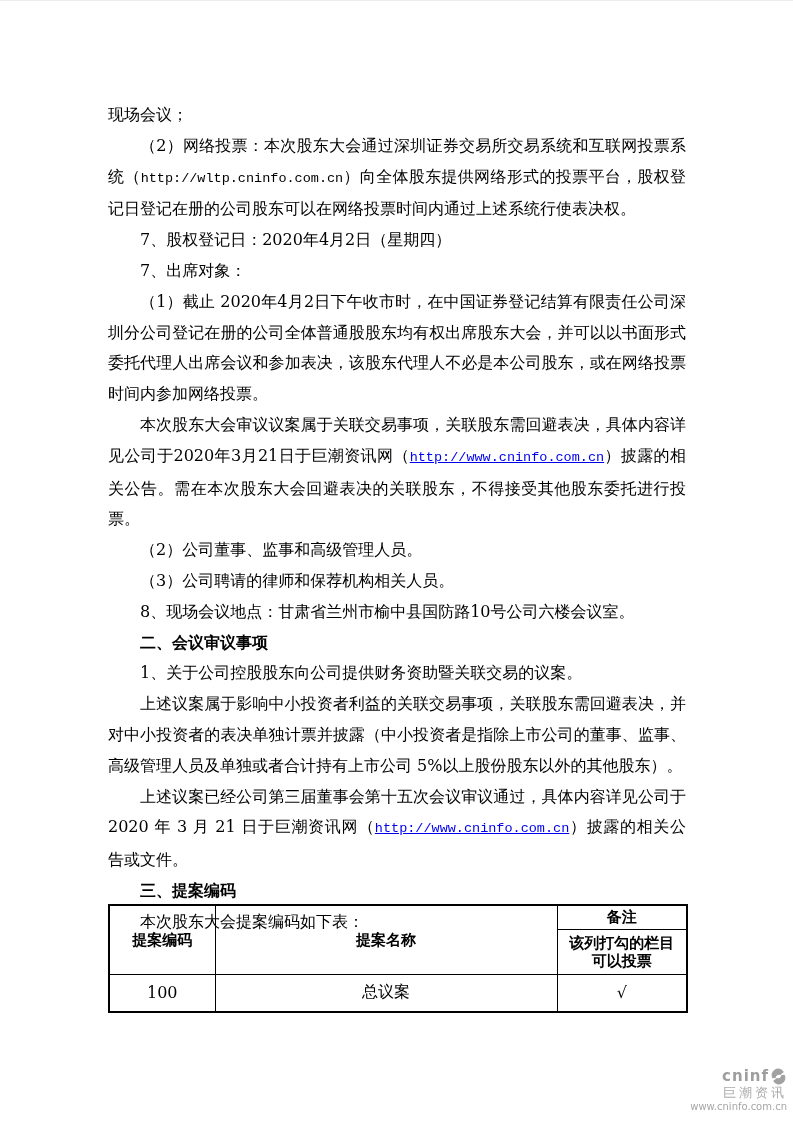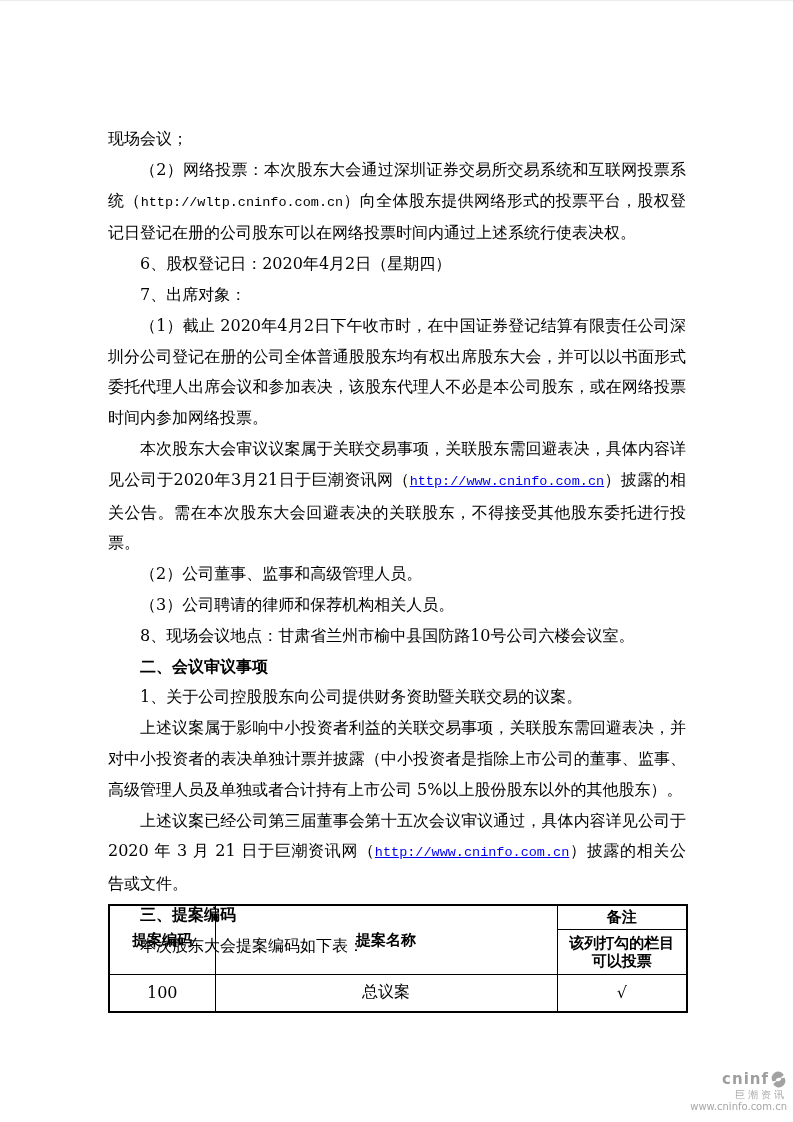--- a/index.html
+++ b/index.html
@@ -13,21 +13,20 @@
     position:relative;
     width:793px; height:1122px;
     background:#ffffff;
     overflow:hidden;
     border-top:1px solid #ededed;
   }
   .content {
     position:absolute;
     left:108px; top:99px;
     width:578px;
-    margin-top:24px;
   }
   .para {
     font-size:16px;
     line-height:30.8px;
     text-align:justify;
     margin:0;
   }
   .para.indent { text-indent:2em; }
   .para.heading {
     font-weight:bold;
@@ -85,42 +84,42 @@
   }
   .footer-logo .brand {
     font-family:"DejaVu Sans","Liberation Sans",sans-serif;
     font-weight:bold;
     font-size:15px;
     letter-spacing:1px;
     color:#9e9e9e;
   }
   .footer-logo .swirl-icon { width:17px; height:17px; display:inline-block; }
   .footer-logo .brand-cn {
-    font-size:10px;
+    font-size:13px;
     letter-spacing:3px;
     color:#aaaaaa;
     margin-top:1px;
   }
   .footer-logo .brand-url {
     font-size:10px;
     font-family:"DejaVu Sans","Liberation Sans",sans-serif;
     color:#a6a6a6;
     margin-top:1px;
   }
 </style>
 </head>
 <body>
 
 <div class="page">
 
   <div class="content">
 
   <p class="para"><span>现场会议；</span></p>
       <p class="para indent"><span>（2）网络投票：本次股东大会通过深圳证券交易所交易系统和互联网投票系统（</span><span class="mono">http://wltp.cninfo.com.cn</span><span>）向全体股东提供网络形式的投票平台，股权登记日登记在册的公司股东可以在网络投票时间内通过上述系统行使表决权。</span></p>
-      <p class="para indent"><span>6、股权登记日：2020年4月2日（星期四）</span></p>
+      <p class="para indent"><span>7、股权登记日：2020年4月2日（星期四）</span></p>
       <p class="para indent"><span>7、出席对象：</span></p>
       <p class="para indent"><span>（1）截止 2020年4月2日下午收市时，在中国证券登记结算有限责任公司深圳分公司登记在册的公司全体普通股股东均有权出席股东大会，并可以以书面形式委托代理人出席会议和参加表决，该股东代理人不必是本公司股东，或在网络投票时间内参加网络投票。</span></p>
       <p class="para indent"><span>本次股东大会审议议案属于关联交易事项，关联股东需回避表决，具体内容详见公司于2020年3月21日于巨潮资讯网（</span><a href="#" class="doc-link mono">http://www.cninfo.com.cn</a><span>）披露的相关公告。需在本次股东大会回避表决的关联股东，不得接受其他股东委托进行投票。</span></p>
       <p class="para indent"><span>（2）公司董事、监事和高级管理人员。</span></p>
       <p class="para indent"><span>（3）公司聘请的律师和保荐机构相关人员。</span></p>
       <p class="para indent"><span>8、现场会议地点：甘肃省兰州市榆中县国防路10号公司六楼会议室。</span></p>
       <p class="para heading indent"><span>二、会议审议事项</span></p>
       <p class="para indent"><span>1、关于公司控股股东向公司提供财务资助暨关联交易的议案。</span></p>
       <p class="para indent"><span>上述议案属于影响中小投资者利益的关联交易事项，关联股东需回避表决，并对中小投资者的表决单独计票并披露（中小投资者是指除上市公司的董事、监事、高级管理人员及单独或者合计持有上市公司 5%以上股份股东以外的其他股东）。</span></p>
       <p class="para indent"><span>上述议案已经公司第三届董事会第十五次会议审议通过，具体内容详见公司于2020 年 3 月 21 日于巨潮资讯网（</span><a href="#" class="doc-link mono">http://www.cninfo.com.cn</a><span>）披露的相关公告或文件。</span></p>

